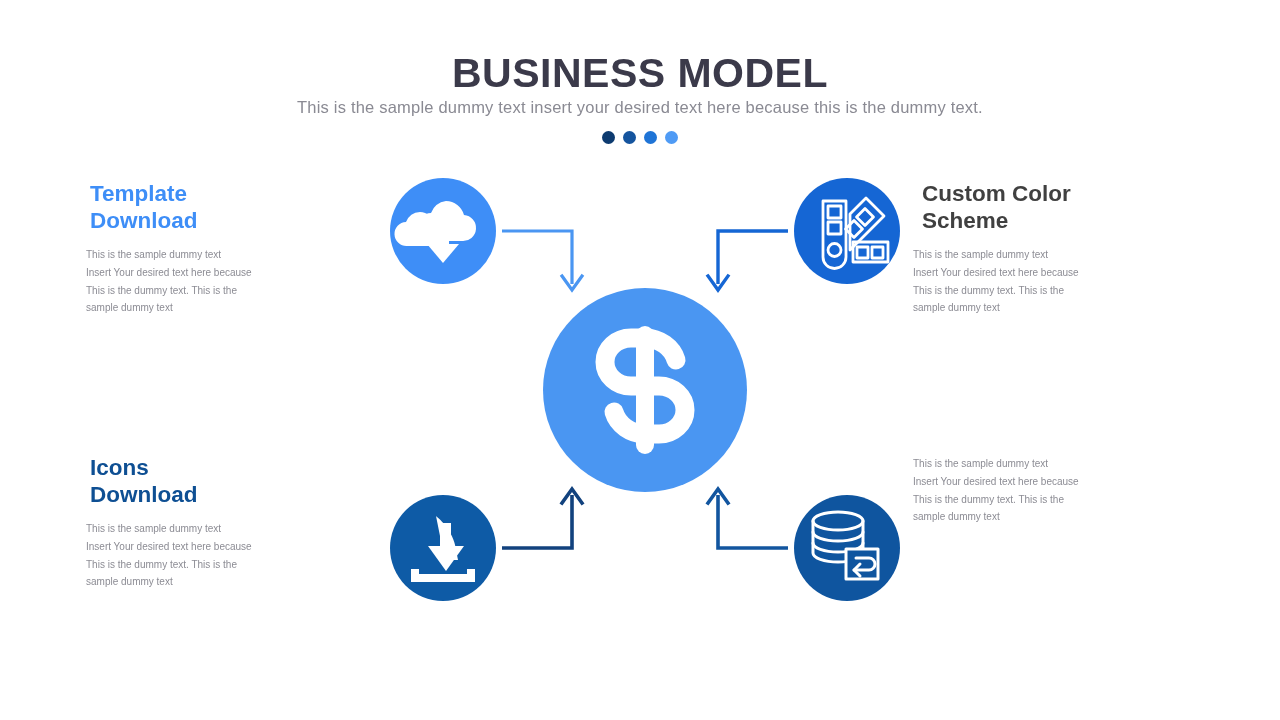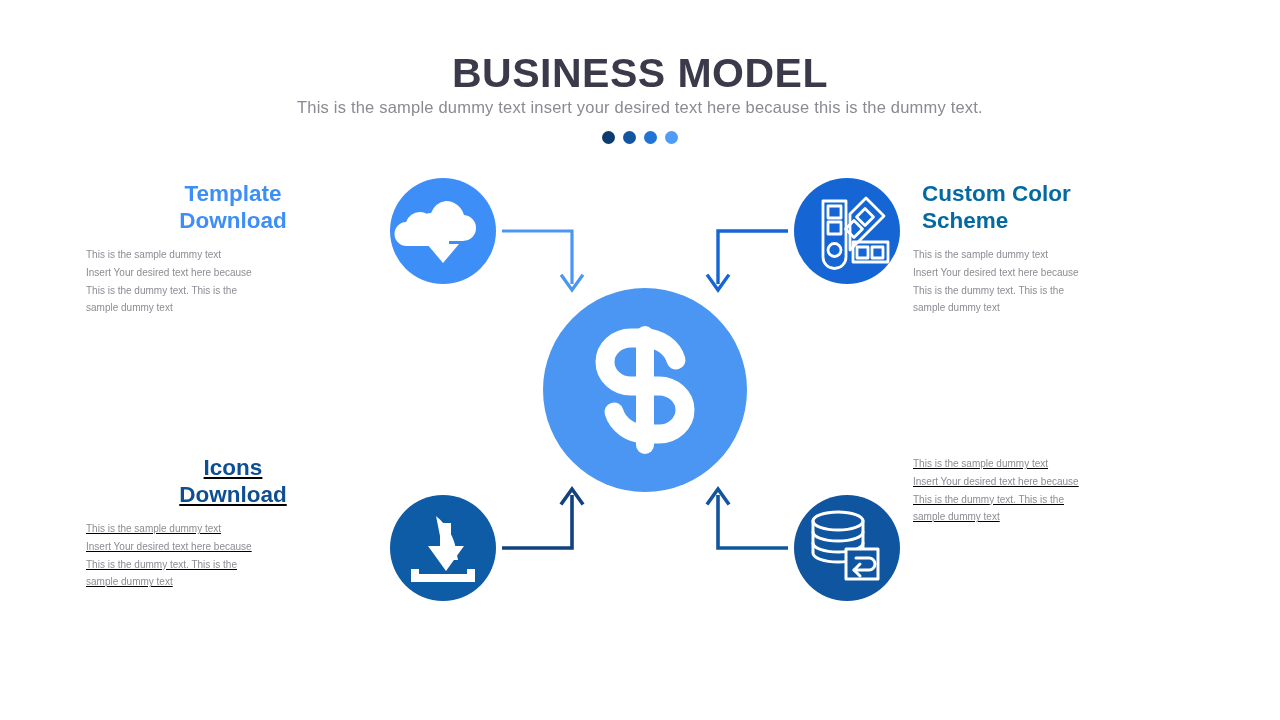--- a/index.html
+++ b/index.html
@@ -63,30 +63,30 @@
   }
 
   
   .feature {
     position: absolute;
     width: 290px;
   }
   .feature.left  { left: 86px; }
   .feature.right { left: 913px; }
   .feature.row-top    { top: 181px; }
-  .feature.row-bottom { top: 455px; text-decoration: underline; }
+  .feature.row-bottom { top: 455px; }
 
   .feature-heading {
     font-size: 22.5px;
     font-weight: bold;
     line-height: 1.18;
     margin: 0 0 12px 0;
     white-space: pre-line;
   }
-  .feature.left  .feature-heading { padding-left: 4px; text-align: center; }
+  .feature.left  .feature-heading { padding-left: 4px; }
   .feature.right .feature-heading { padding-left: 9px; }
 
   .feature-body {
     font-size: 10px;
     color: #8c8c94;
     line-height: 1.78;
     white-space: pre-line;
   }
 
   
@@ -127,21 +127,21 @@
   <div class="feature left row-top">
     <div class="feature-heading" style="color:#3e8ef7">Template
 Download</div>
     <div class="feature-body">This is the sample dummy text
 Insert Your desired text here because
 This is the dummy text. This is the
 sample dummy text</div>
   </div>
 
   <div class="feature right row-top">
-    <div class="feature-heading" style="color:#0369a1">Custom Color
+    <div class="feature-heading" style="color:#404040">Custom Color
 Scheme</div>
     <div class="feature-body">This is the sample dummy text
 Insert Your desired text here because
 This is the dummy text. This is the
 sample dummy text</div>
   </div>
 
   <div class="feature left row-bottom">
     <div class="feature-heading" style="color:#0e4f93">Icons
 Download</div>

